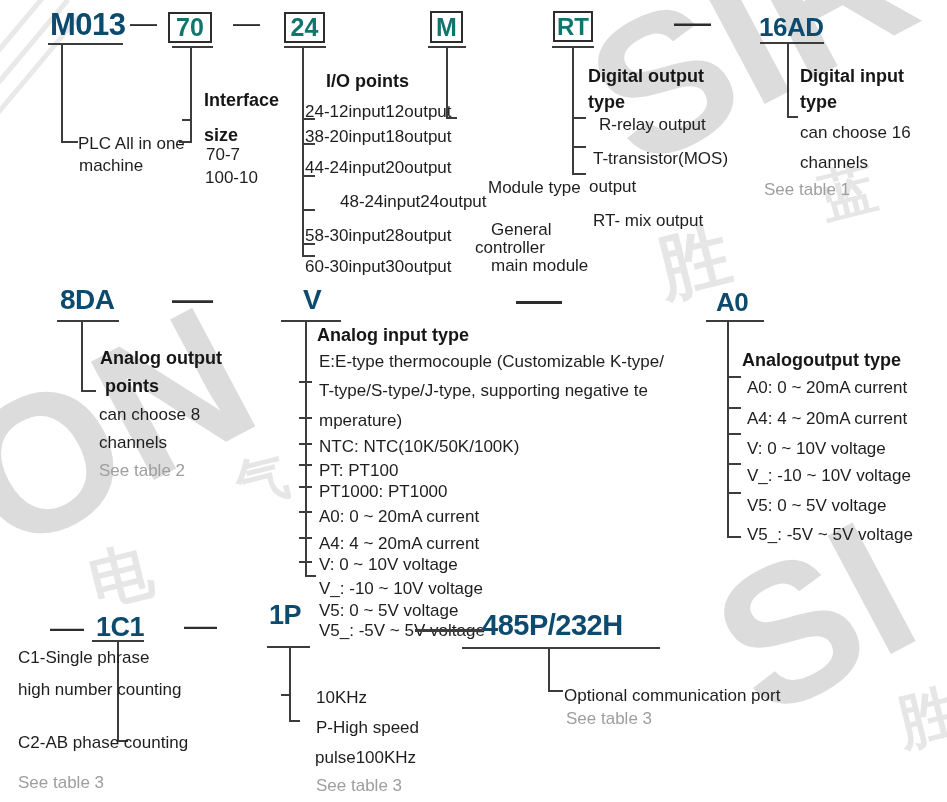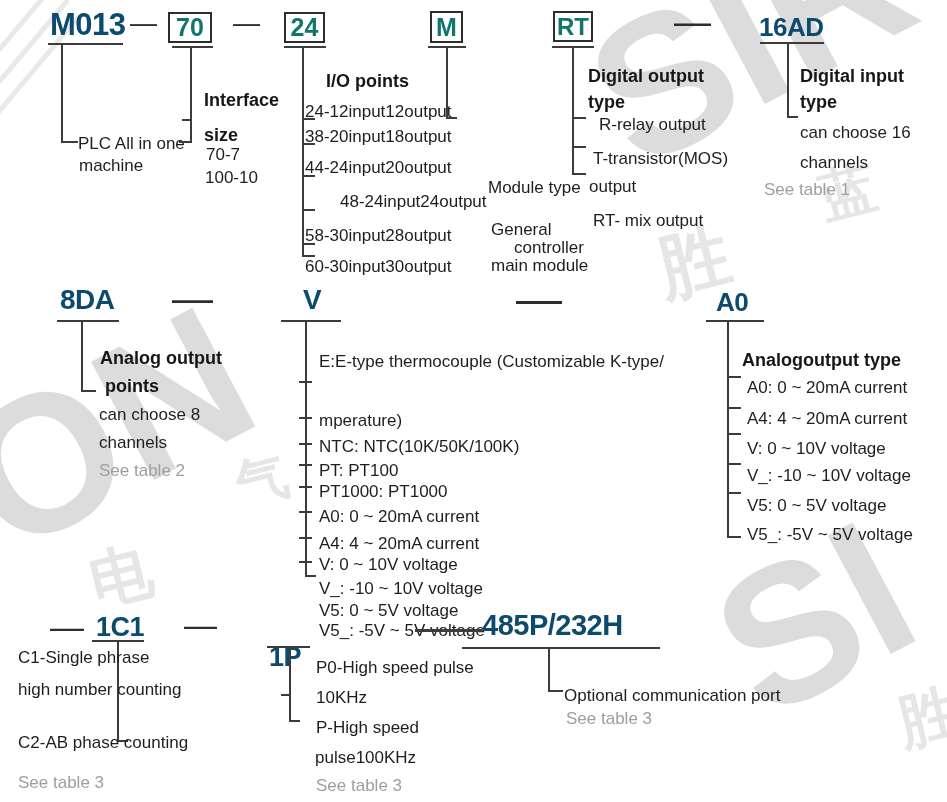--- a/index.html
+++ b/index.html
@@ -75,21 +75,21 @@
   <div class="t" style="left:305px;top:158px;">44-24input20output</div>
   <div class="t" style="left:303px;top:192px;margin-left:37px;">48-24input24output</div>
   <div class="t" style="left:305px;top:226px;">58-30input28output</div>
   <div class="t" style="left:305px;top:257px;">60-30input30output</div>
 
   <div class="hl" style="left:428px;top:46px;width:38px;"></div>
   <div class="vl" style="left:446px;top:46px;height:73px;"></div>
   <div class="hl" style="left:448px;top:117px;width:9px;"></div>
   <div class="t" style="left:488px;top:178px;">Module type</div>
   <div class="t" style="left:491px;top:220px;">General</div>
-  <div class="t" style="left:514px;top:238px;">controller</div>
+  <div class="t" style="left:475px;top:238px;">controller</div>
   <div class="t" style="left:491px;top:256px;">main module</div>
 
   <div class="hl" style="left:552px;top:46px;width:42px;"></div>
   <div class="vl" style="left:572px;top:46px;height:129px;"></div>
   <div class="hl" style="left:574px;top:117px;width:12px;"></div>
   <div class="hl" style="left:574px;top:146px;width:12px;"></div>
   <div class="hl" style="left:574px;top:173px;width:12px;"></div>
   <div class="t b" style="left:588px;top:66px;">Digital output</div>
   <div class="t b" style="left:588px;top:92px;">type</div>
   <div class="t" style="left:593px;top:115px;margin-left:6px;">R-relay output</div>
@@ -125,21 +125,23 @@
   <div class="vl" style="left:305px;top:322px;height:255px;"></div>
   <div class="hl" style="left:299px;top:381px;width:13px;"></div>
   <div class="hl" style="left:299px;top:417px;width:13px;"></div>
   <div class="hl" style="left:299px;top:443px;width:13px;"></div>
   <div class="hl" style="left:299px;top:464px;width:13px;"></div>
   <div class="hl" style="left:299px;top:486px;width:13px;"></div>
   <div class="hl" style="left:299px;top:511px;width:13px;"></div>
   <div class="hl" style="left:299px;top:537px;width:13px;"></div>
   <div class="hl" style="left:299px;top:561px;width:13px;"></div>
   <div class="hl" style="left:307px;top:575px;width:9px;"></div>
+  <div class="t b" style="left:317px;top:325px;">Analog input type</div>
   <div class="t" style="left:319px;top:352px;">E:E-type thermocouple (Customizable K-type/</div>
+  <div class="t" style="left:319px;top:381px;">T-type/S-type/J-type, supporting negative te</div>
   <div class="t" style="left:319px;top:411px;">mperature)</div>
   <div class="t" style="left:319px;top:437px;">NTC: NTC(10K/50K/100K)</div>
   <div class="t" style="left:319px;top:461px;">PT: PT100</div>
   <div class="t" style="left:319px;top:482px;">PT1000: PT1000</div>
   <div class="t" style="left:319px;top:507px;">A0: 0 ~ 20mA current</div>
   <div class="t" style="left:319px;top:534px;">A4: 4 ~ 20mA current</div>
   <div class="t" style="left:319px;top:555px;">V: 0 ~ 10V voltage</div>
   <div class="t" style="left:319px;top:579px;">V_: -10 ~ 10V voltage</div>
   <div class="t" style="left:319px;top:601px;">V5: 0 ~ 5V voltage</div>
   <div class="t" style="left:319px;top:621px;">V5_: -5V ~ 5V voltage</div>
@@ -156,37 +158,36 @@
   <div class="t" style="left:747px;top:378px;">A0: 0 ~ 20mA current</div>
   <div class="t" style="left:747px;top:409px;">A4: 4 ~ 20mA current</div>
   <div class="t" style="left:747px;top:439px;">V: 0 ~ 10V voltage</div>
   <div class="t" style="left:747px;top:466px;">V_: -10 ~ 10V voltage</div>
   <div class="t" style="left:747px;top:496px;">V5: 0 ~ 5V voltage</div>
   <div class="t" style="left:747px;top:525px;">V5_: -5V ~ 5V voltage</div>
 
   <div class="dash" style="left:50px;top:627px;font-size:34px;">—</div>
   <div class="code" style="left:96px;top:614px;font-size:27px;">1C1</div>
   <div class="dash" style="left:184px;top:626px;font-size:33px;">—</div>
-  <div class="code" style="left:269px;top:644px;font-size:27px;">1P</div>
+  <div class="code" style="left:269px;top:602px;font-size:27px;">1P</div>
   <div class="hl" style="left:415px;top:629px;width:67px;height:3px;"></div>
   <div class="code" style="left:482px;top:611px;font-size:29px;">485P/232H</div>
 
   <div class="hl" style="left:92px;top:640px;width:52px;"></div>
   <div class="vl" style="left:117px;top:642px;height:100px;"></div>
   <div class="hl" style="left:119px;top:740px;width:9px;"></div>
   <div class="t" style="left:18px;top:648px;">C1-Single phrase</div>
   <div class="t" style="left:18px;top:680px;">high number counting</div>
   <div class="t" style="left:18px;top:711px;margin-top:22px;">C2-AB phase counting</div>
   <div class="t g" style="left:18px;top:773px;">See table 3</div>
 
   <div class="hl" style="left:267px;top:646px;width:43px;"></div>
   <div class="vl" style="left:289px;top:648px;height:74px;"></div>
   <div class="hl" style="left:281px;top:694px;width:8px;"></div>
   <div class="hl" style="left:291px;top:720px;width:9px;"></div>
-  <div class="t" style="left:316px;top:658px;">P0-High speed pulse</div>
   <div class="t" style="left:316px;top:688px;">10KHz</div>
   <div class="t" style="left:316px;top:718px;">P-High speed</div>
   <div class="t" style="left:315px;top:748px;">pulse100KHz</div>
   <div class="t g" style="left:316px;top:776px;">See table 3</div>
 
   <div class="hl" style="left:462px;top:647px;width:198px;"></div>
   <div class="vl" style="left:548px;top:649px;height:43px;"></div>
   <div class="hl" style="left:550px;top:690px;width:13px;"></div>
   <div class="t" style="left:564px;top:686px;">Optional communication port</div>
   <div class="t g" style="left:566px;top:709px;">See table 3</div>

